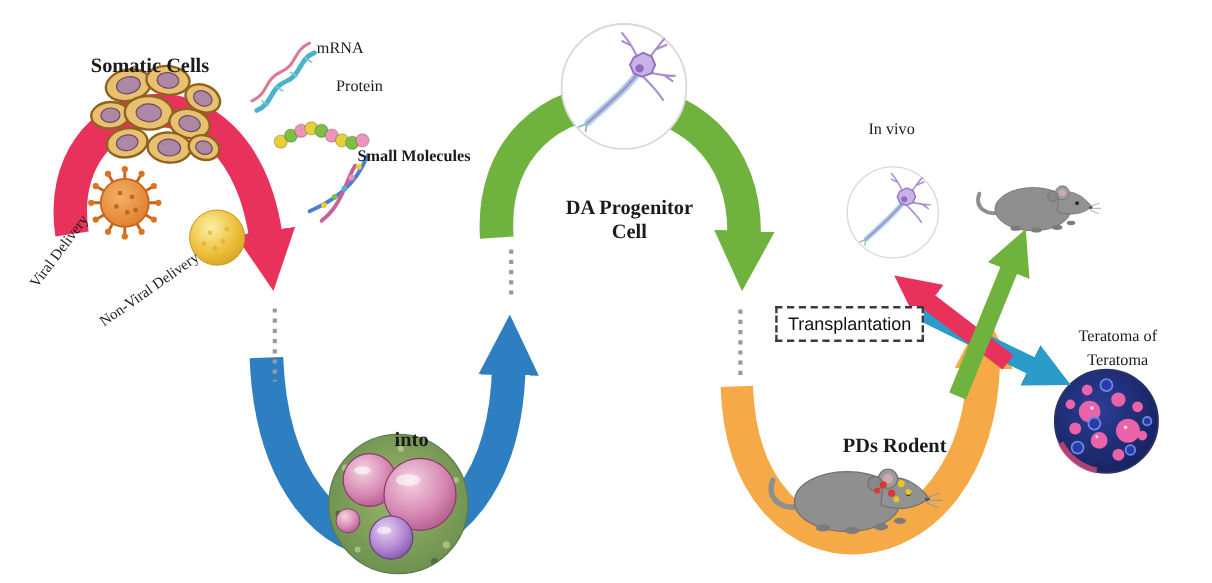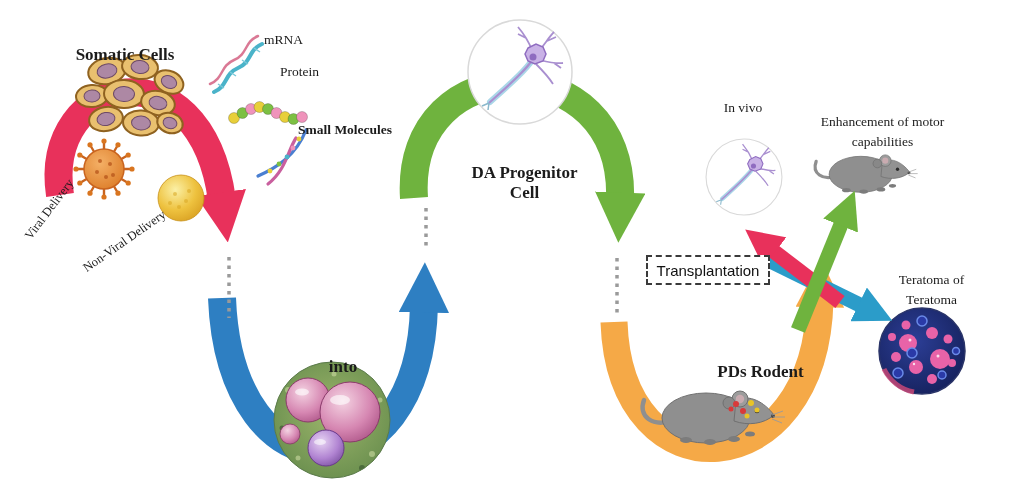--- a/index.html
+++ b/index.html
@@ -297,29 +297,25 @@
 
 <div class="lbl big center" style="left:300px; top:345px; width:86px;">into</div>
 
 <div class="lbl big center" style="left:452px; top:151px; width:145px;">
   <div>DA Progenitor</div>
   <div>Cell</div>
 </div>
 
 <div class="box" style="left:646px; top:255px; width:124px; height:30px;">Transplantation</div>
 
-<div class="lbl big center" style="left:693px; top:350px; width:135px;">PDs Rodent</div>
+<div class="lbl big center" style="left:678px; top:350px; width:135px;">PDs Rodent</div>
 
 <div class="lbl center" style="left:664px; top:86px; width:158px;">
   <div>In vivo</div>
 </div>
 
-<div class="lbl center" style="left:800px; top:100px; width:165px;">
-  <div>Enhancement of motor</div>
-  <div>capabilities</div>
-</div>
 
 <div class="lbl center" style="left:884px; top:258px; width:95px;">
   <div>Teratoma of</div>
   <div>Teratoma</div>
 </div>
 
 </div>
 
 </body></html>

